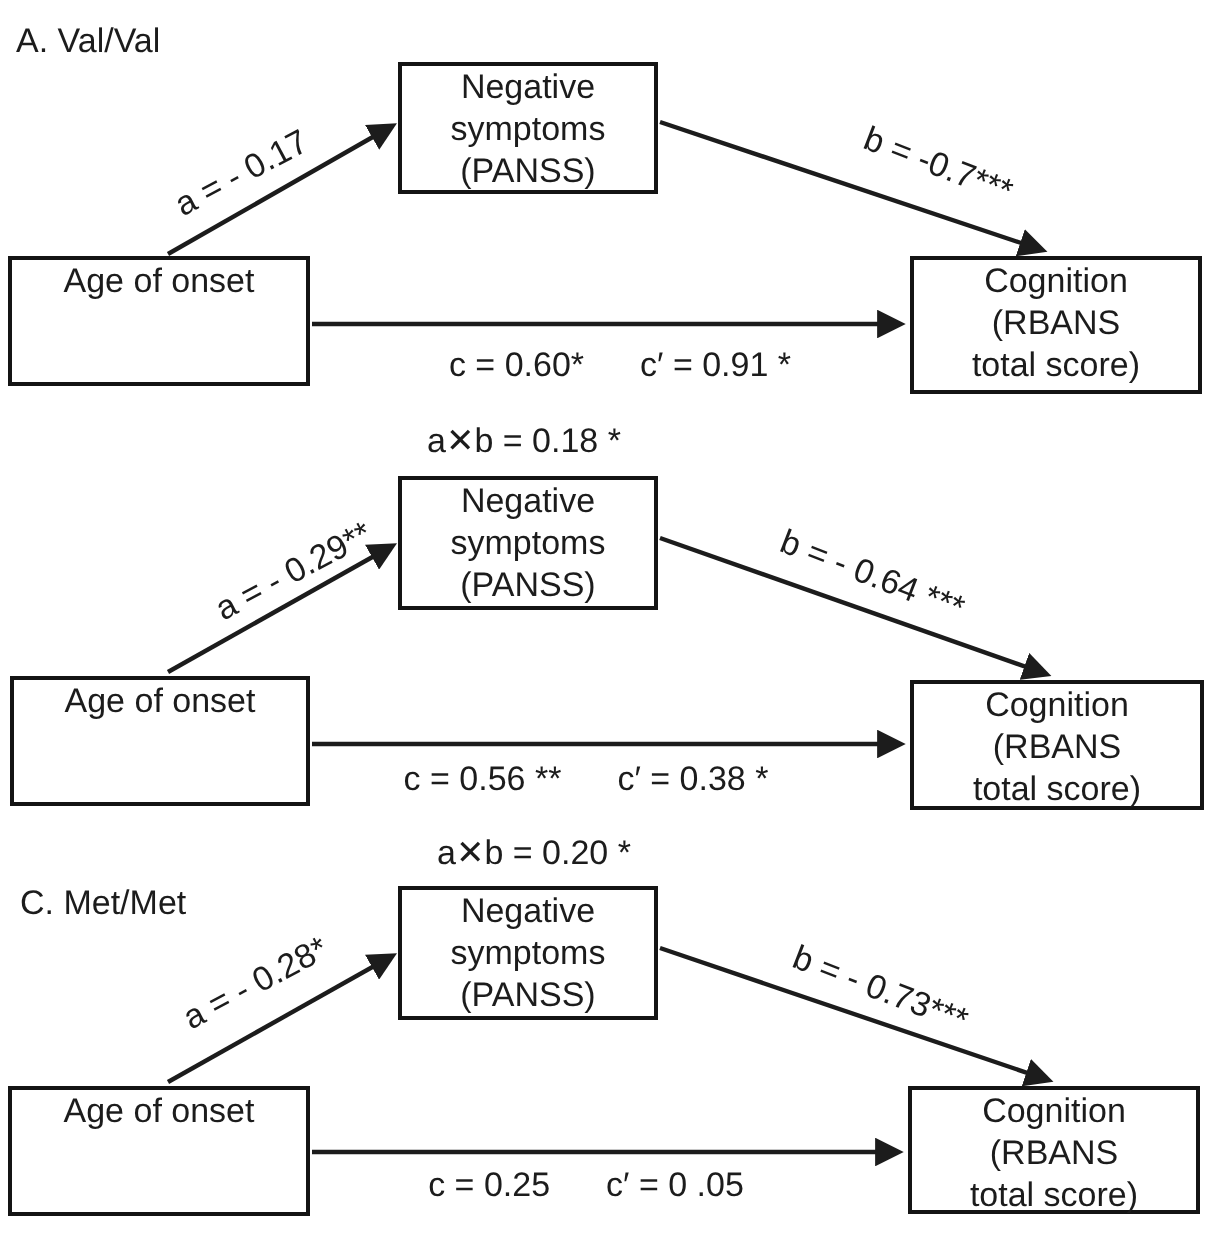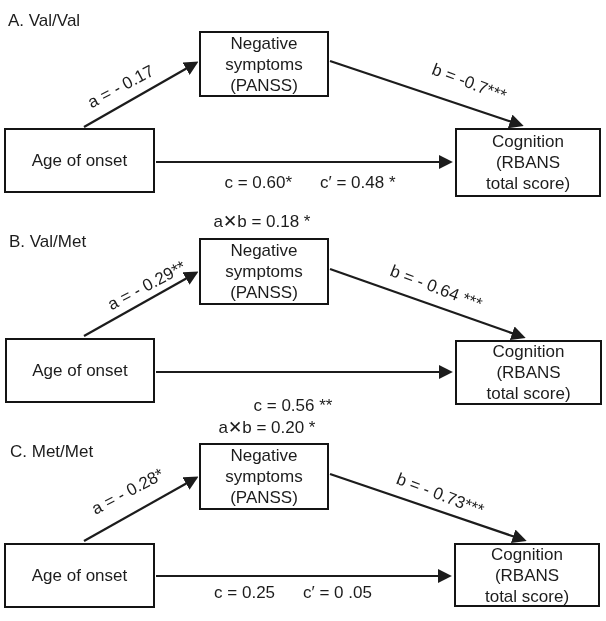--- a/index.html
+++ b/index.html
@@ -5,21 +5,21 @@
   html,body{margin:0;padding:0;background:#ffffff;}
   .fig{
     position:relative;width:606px;height:621px;background:#ffffff;
     font-family:"Liberation Sans","DejaVu Sans",sans-serif;
     color:#1c1c1c;overflow:hidden;
   }
   .arrows{position:absolute;left:0;top:0;width:606px;height:621px;}
   .arrows line{stroke:#1c1c1c;stroke-width:2.2px;}
   .box{
     position:absolute;border:2.6px solid #141414;background:#ffffff;
-    display:flex;align-items:center;justify-content:center;
+    display:flex;align-items:flex-start;justify-content:center;
     text-align:center;font-size:17px;line-height:21px;
     white-space:pre-line;box-sizing:border-box;
   }
   .panel-title{position:absolute;font-size:17px;white-space:nowrap;}
   .ab-label{
     position:absolute;transform:translate(-50%,-50%);
     font-size:17px;white-space:nowrap;
   }
   .rot{
     position:absolute;font-size:17px;white-space:nowrap;
@@ -66,42 +66,42 @@
   </div>
   <div class="box" style="left:455px;top:128px;width:146px;height:69px">
     <span>Cognition
 (RBANS
 total score)</span>
   </div>
   <div class="rot" style="left:121px;top:87px;--r:-28deg">a = - 0.17</div>
   <div class="rot" style="left:469px;top:83px;--r:21deg">b = -0.7***</div>
   <div class="c-label" style="left:310px;top:173px">
     <span>c = 0.60*</span>
-    <span>c′ = 0.48 *</span>
+    <span>c′ = 0.91 *</span>
   </div>
 
-  <div class="panel-title" style="left:9px;top:232px">B. Val/Met</div>
   <div class="ab-label" style="left:262px;top:221px">a✕b = 0.18 *</div>
   <div class="box" style="left:199px;top:238px;width:130px;height:67px">
     <span>Negative
 symptoms
 (PANSS)</span>
   </div>
   <div class="box" style="left:5px;top:338px;width:150px;height:65px">
     <span>Age of onset</span>
   </div>
   <div class="box" style="left:455px;top:340px;width:147px;height:65px">
     <span>Cognition
 (RBANS
 total score)</span>
   </div>
   <div class="rot" style="left:147px;top:286px;--r:-28deg">a = - 0.29**</div>
   <div class="rot" style="left:436px;top:288px;--r:21deg">b = - 0.64 ***</div>
-  <div class="c-label" style="left:293px;top:396px">
+  <div class="c-label" style="left:293px;top:380px">
     <span>c = 0.56 **</span>
+    <span>c′ = 0.38 *</span>
   </div>
 
   <div class="panel-title" style="left:10px;top:442px">C. Met/Met</div>
   <div class="ab-label" style="left:267px;top:427px">a✕b = 0.20 *</div>
   <div class="box" style="left:199px;top:443px;width:130px;height:67px">
     <span>Negative
 symptoms
 (PANSS)</span>
   </div>
   <div class="box" style="left:4px;top:543px;width:151px;height:65px">

